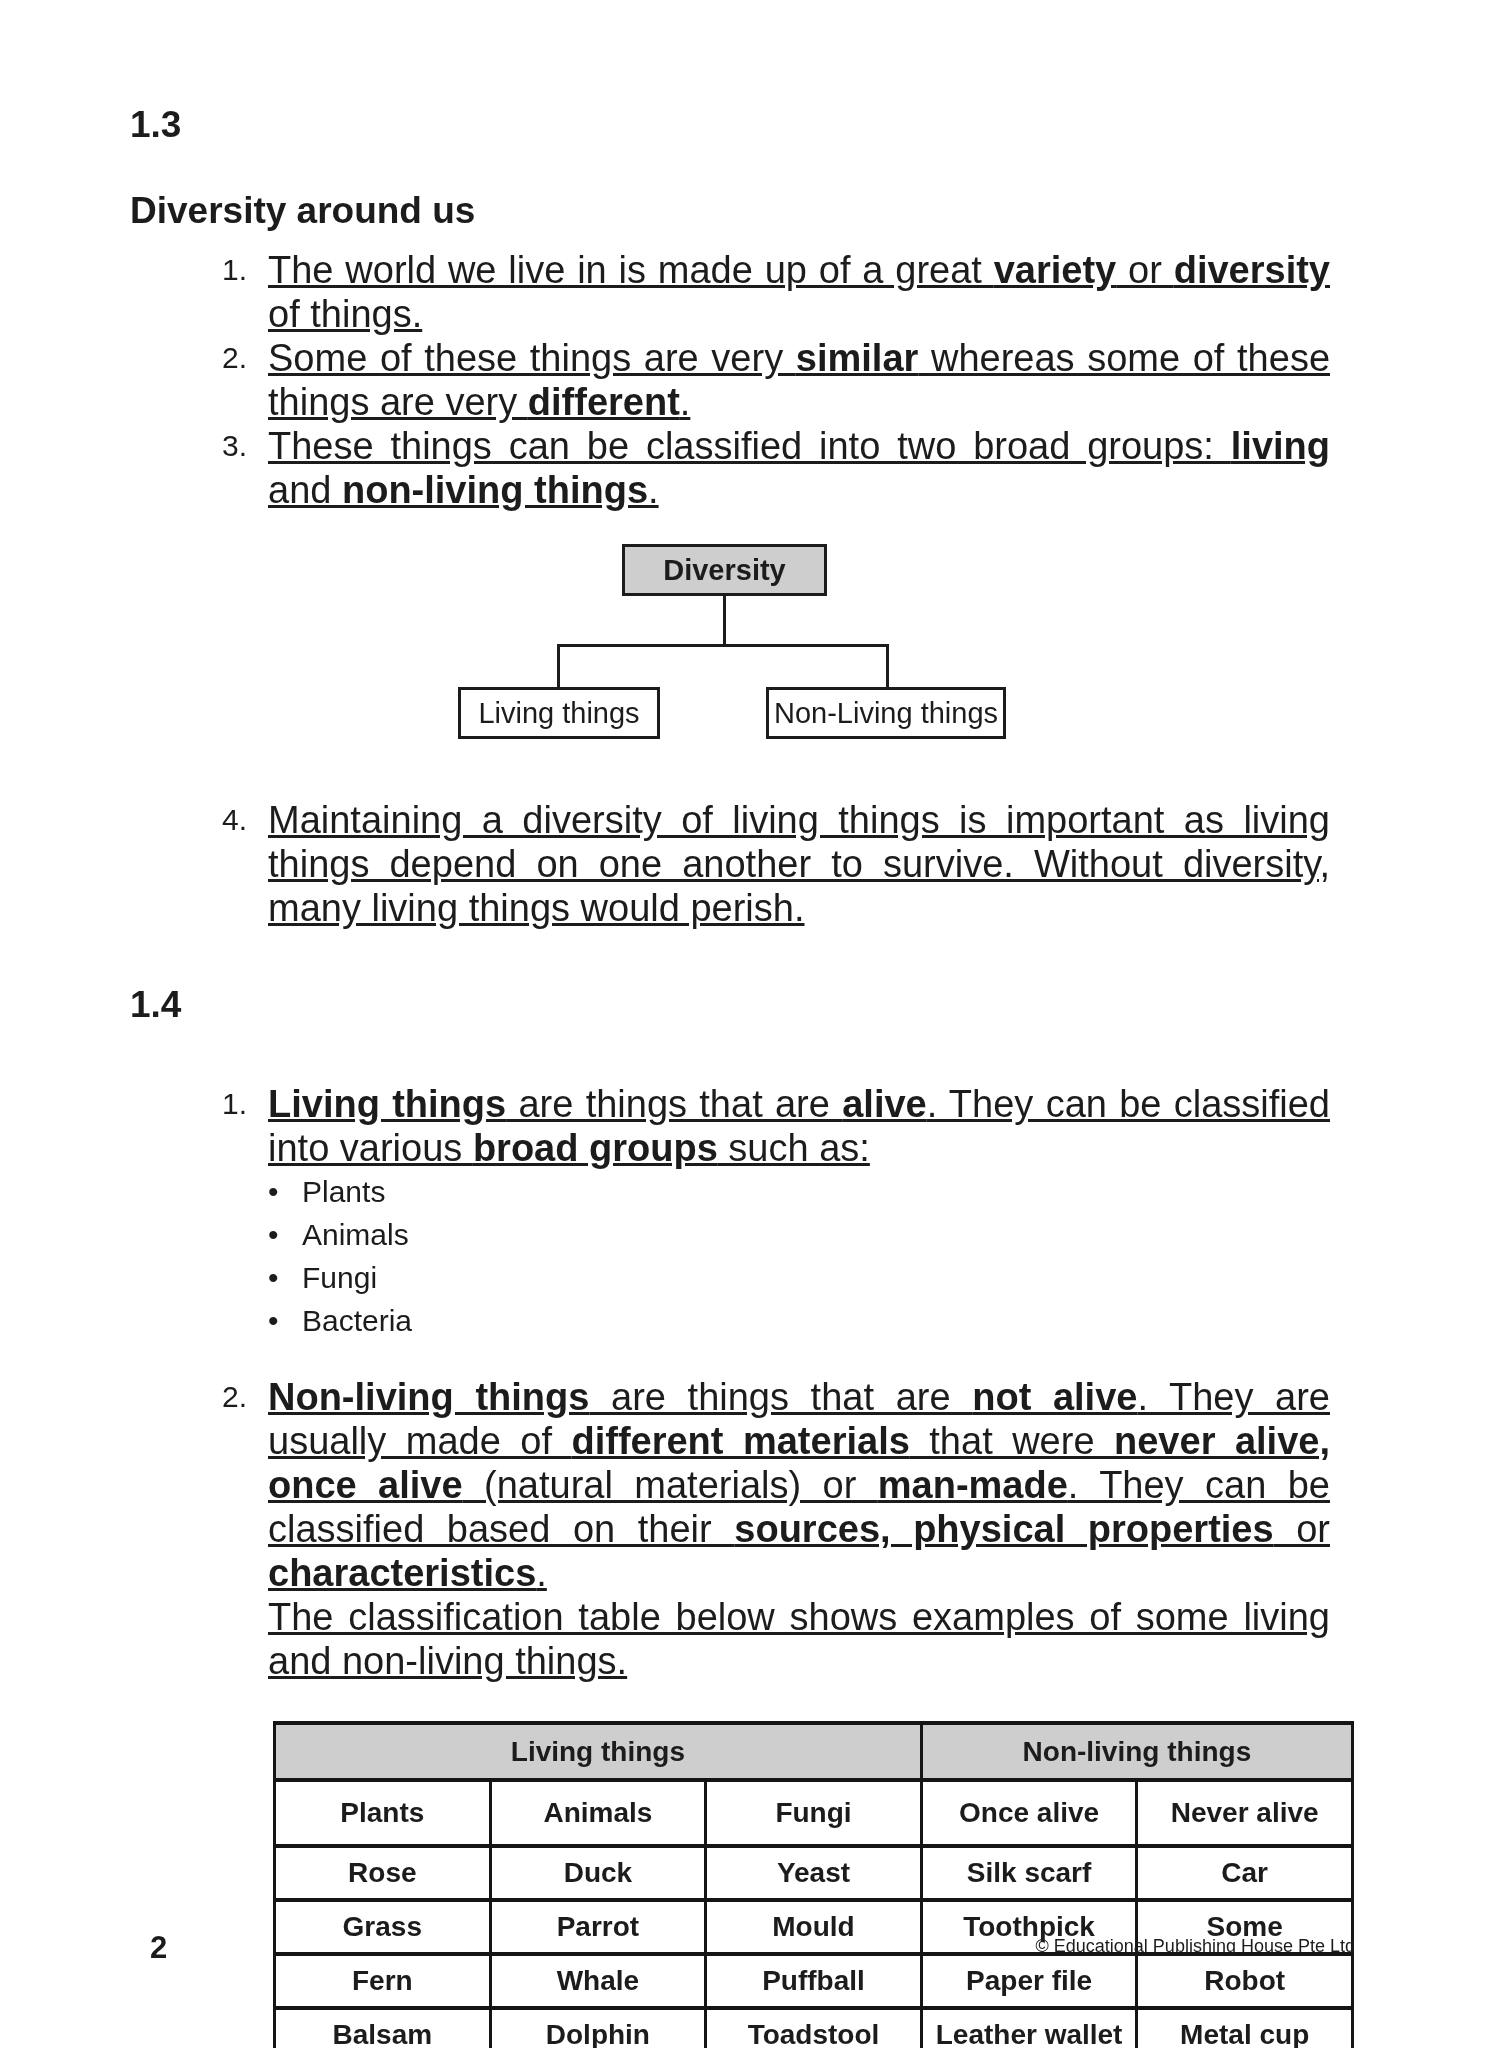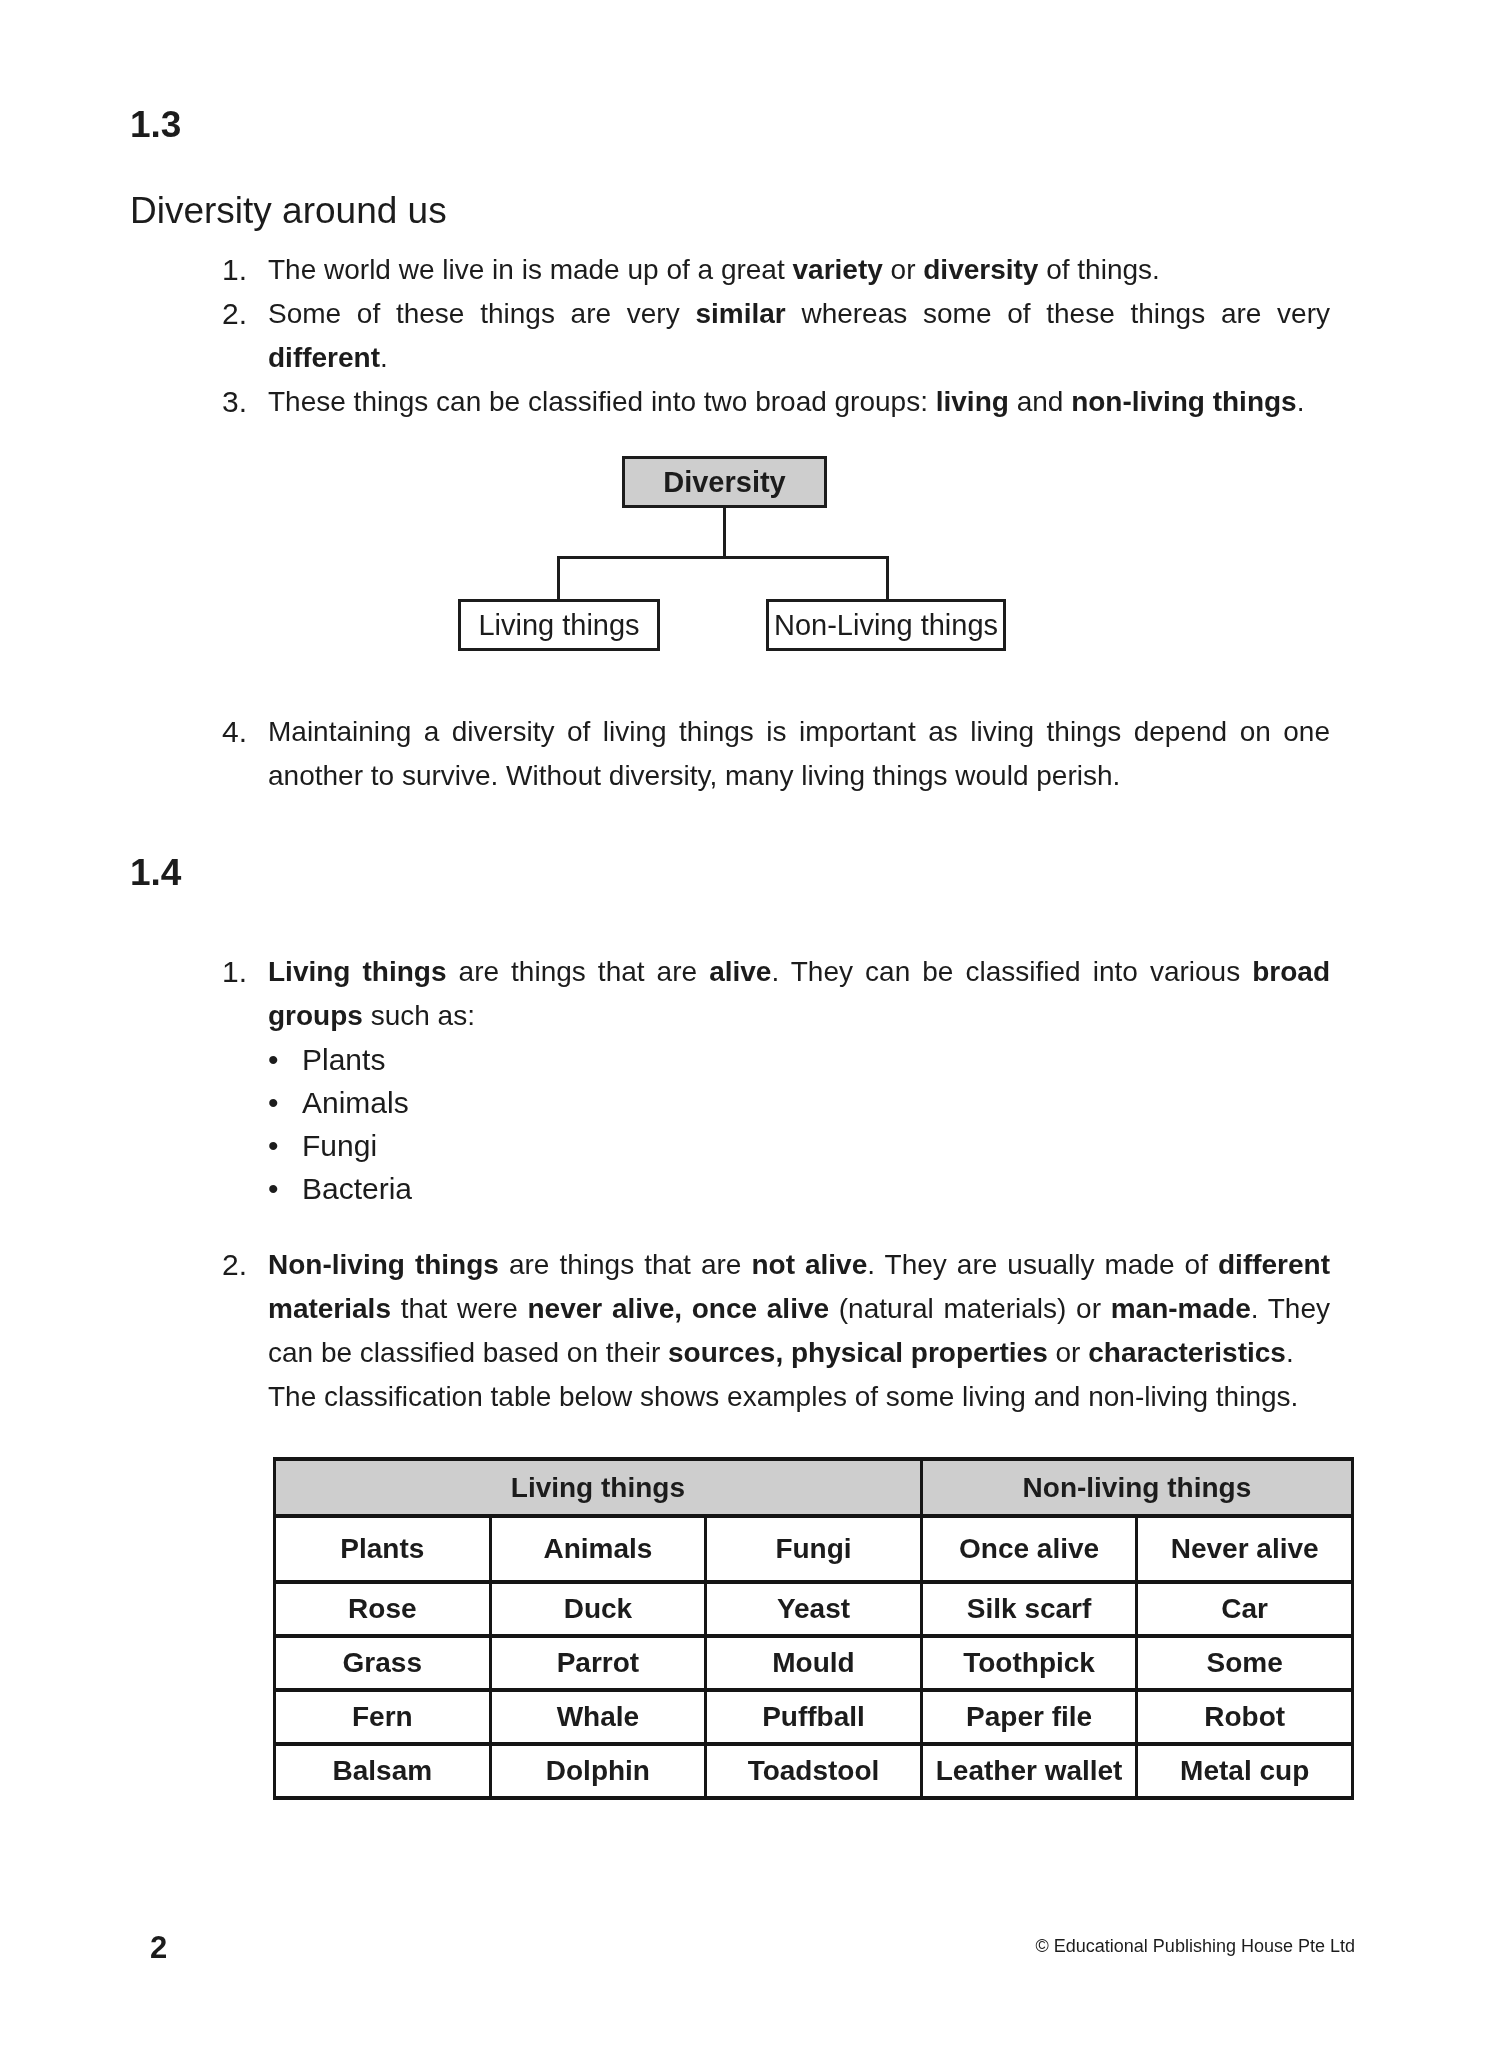--- a/index.html
+++ b/index.html
@@ -23,33 +23,34 @@
     margin-left:-138px;
     flex-direction:column;
   }
   .sec-num {
     flex:0 0 86px;
     font-size:37px;
     font-weight:bold;
   }
   .sec-title {
     font-size:37px;
-    font-weight:normal;
+    font-weight:bold;
   }
   .body-txt { font-size:30px; line-height:44px; }
   .item { display:flex; }
   .item .num {
     flex:0 0 46px;
     margin-left:-46px;
     font-size:30px; line-height:44px;
   }
   .item .txt {
     flex:1 1 auto;
-    font-size:28px; line-height:44px;
+    font-size:38px; line-height:44px;
     text-align:justify;
+    text-decoration:underline;
   }
   .b { font-weight:bold; }
   .list-1-3 { margin-top:16px; }
   
   .diagram {
     position:relative;
     height:196px;
     margin-top:32px;
     margin-bottom:58px;
   }

